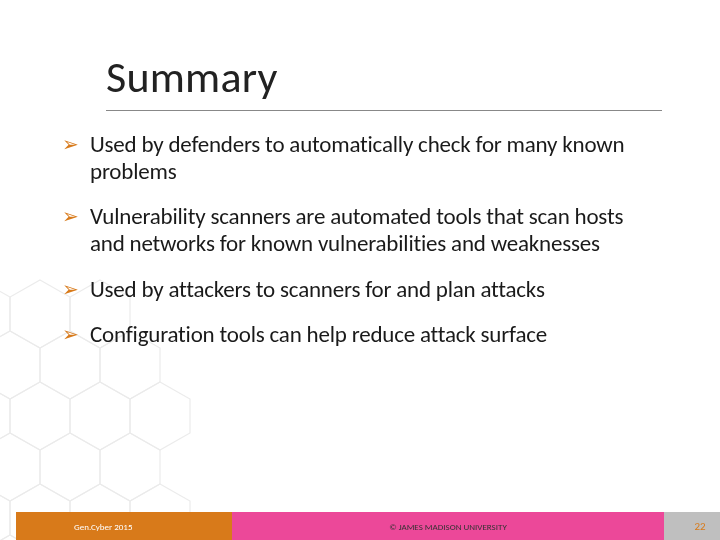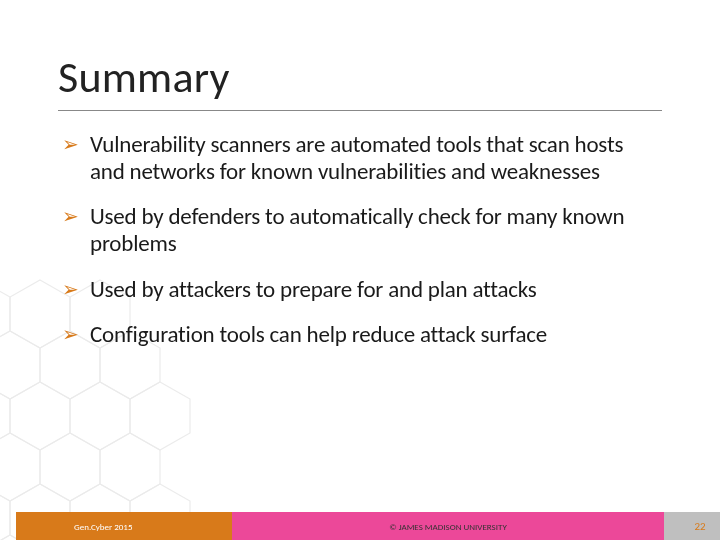--- a/index.html
+++ b/index.html
@@ -21,20 +21,21 @@
   .slide {
     position: relative;
     width: 720px;
     height: 540px;
     padding: 50px 58px 0 58px;
   }
   .title-wrap {
     border-bottom: 1px solid #888;
     padding-bottom: 6px;
     margin-bottom: 20px;
+    margin-left: 48px;
   }
   .title {
     font-size: 44px;
     font-weight: 300;
     color: #222;
     letter-spacing: 0.2px;
   }
   .bullets {
     list-style: none;
     padding-left: 4px;
@@ -127,23 +128,23 @@
       <polygon points="70,275 100,292 100,326 70,343 40,326 40,292"></polygon>
       <polygon points="130,275 160,292 160,326 130,343 100,326 100,292"></polygon>
     </g>
   </svg>
 
   <div class="title-wrap">
     <h1 class="title">Summary</h1>
   </div>
 
   <ul class="bullets">
+    <li>Used by defenders to automatically check for many known problems</li>
     <li>Vulnerability scanners are automated tools that scan hosts and networks for known vulnerabilities and weaknesses</li>
-    <li>Used by defenders to automatically check for many known problems</li>
-    <li>Used by attackers to prepare for and plan attacks</li>
+    <li>Used by attackers to scanners for and plan attacks</li>
     <li>Configuration tools can help reduce attack surface</li>
   </ul>
 
   <div class="footer">
     <div class="footer-left">Gen.Cyber 2015</div>
     <div class="footer-mid">© JAMES MADISON UNIVERSITY</div>
     <div class="footer-right">22</div>
   </div>
 </div>
 

